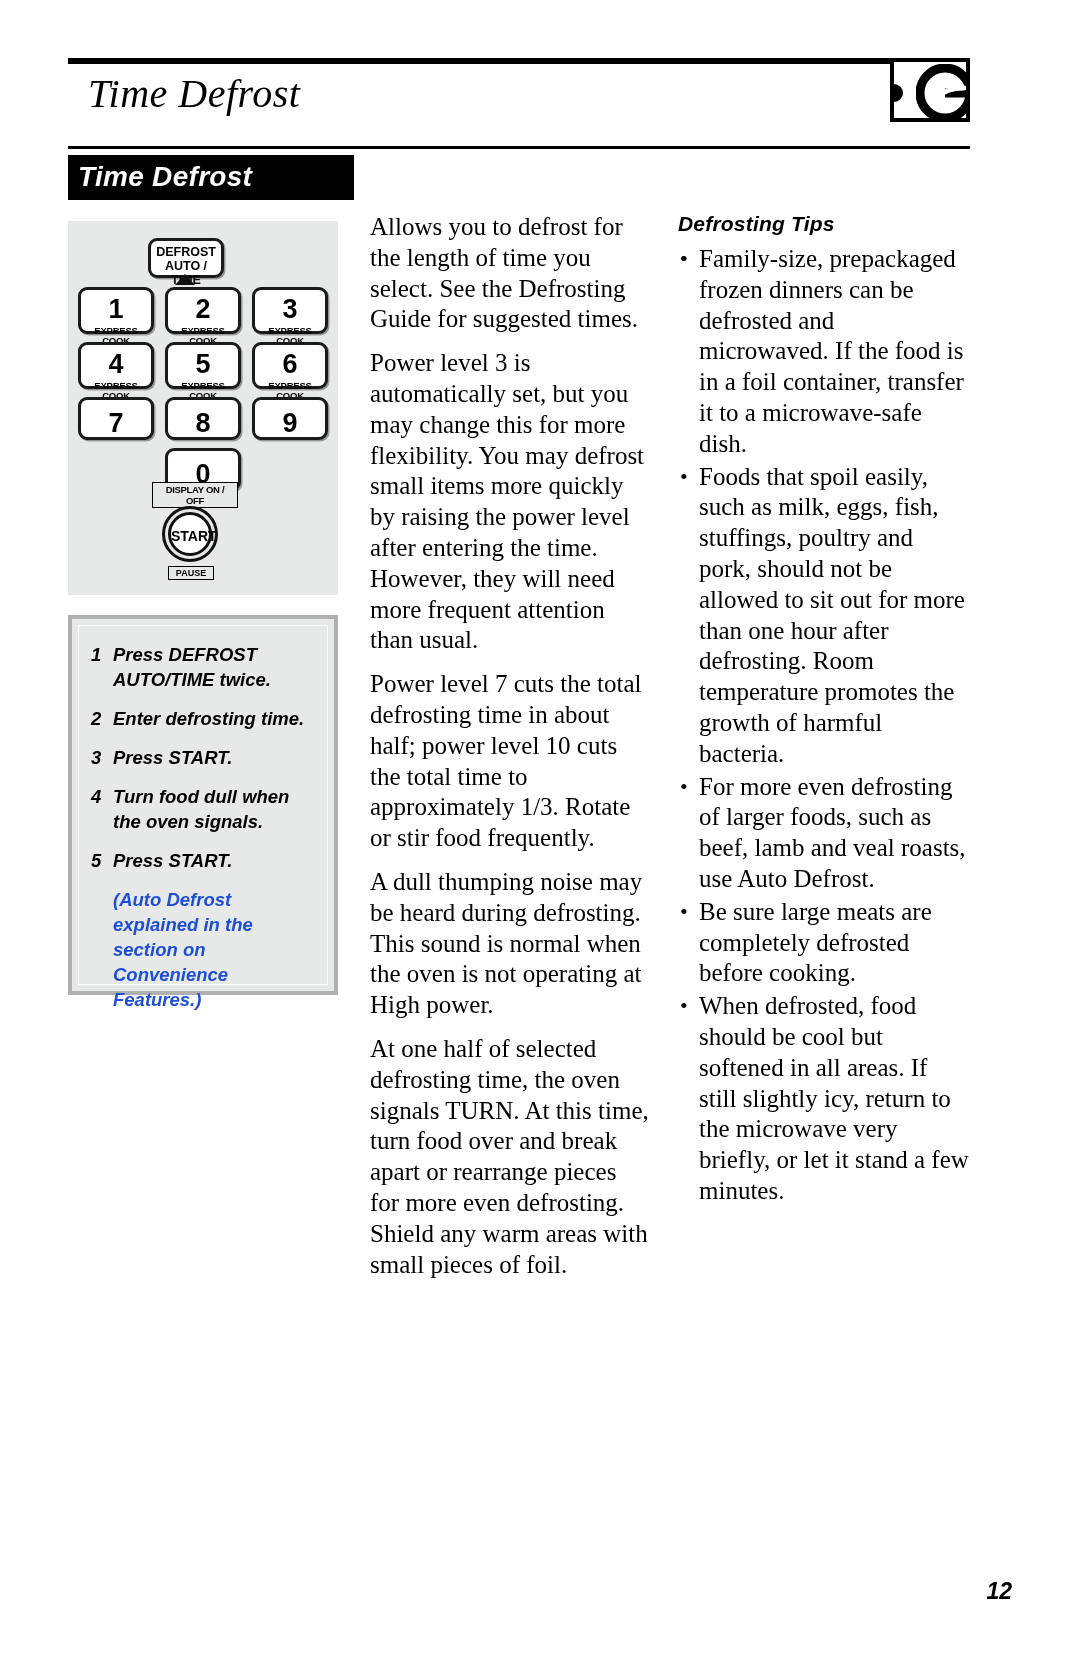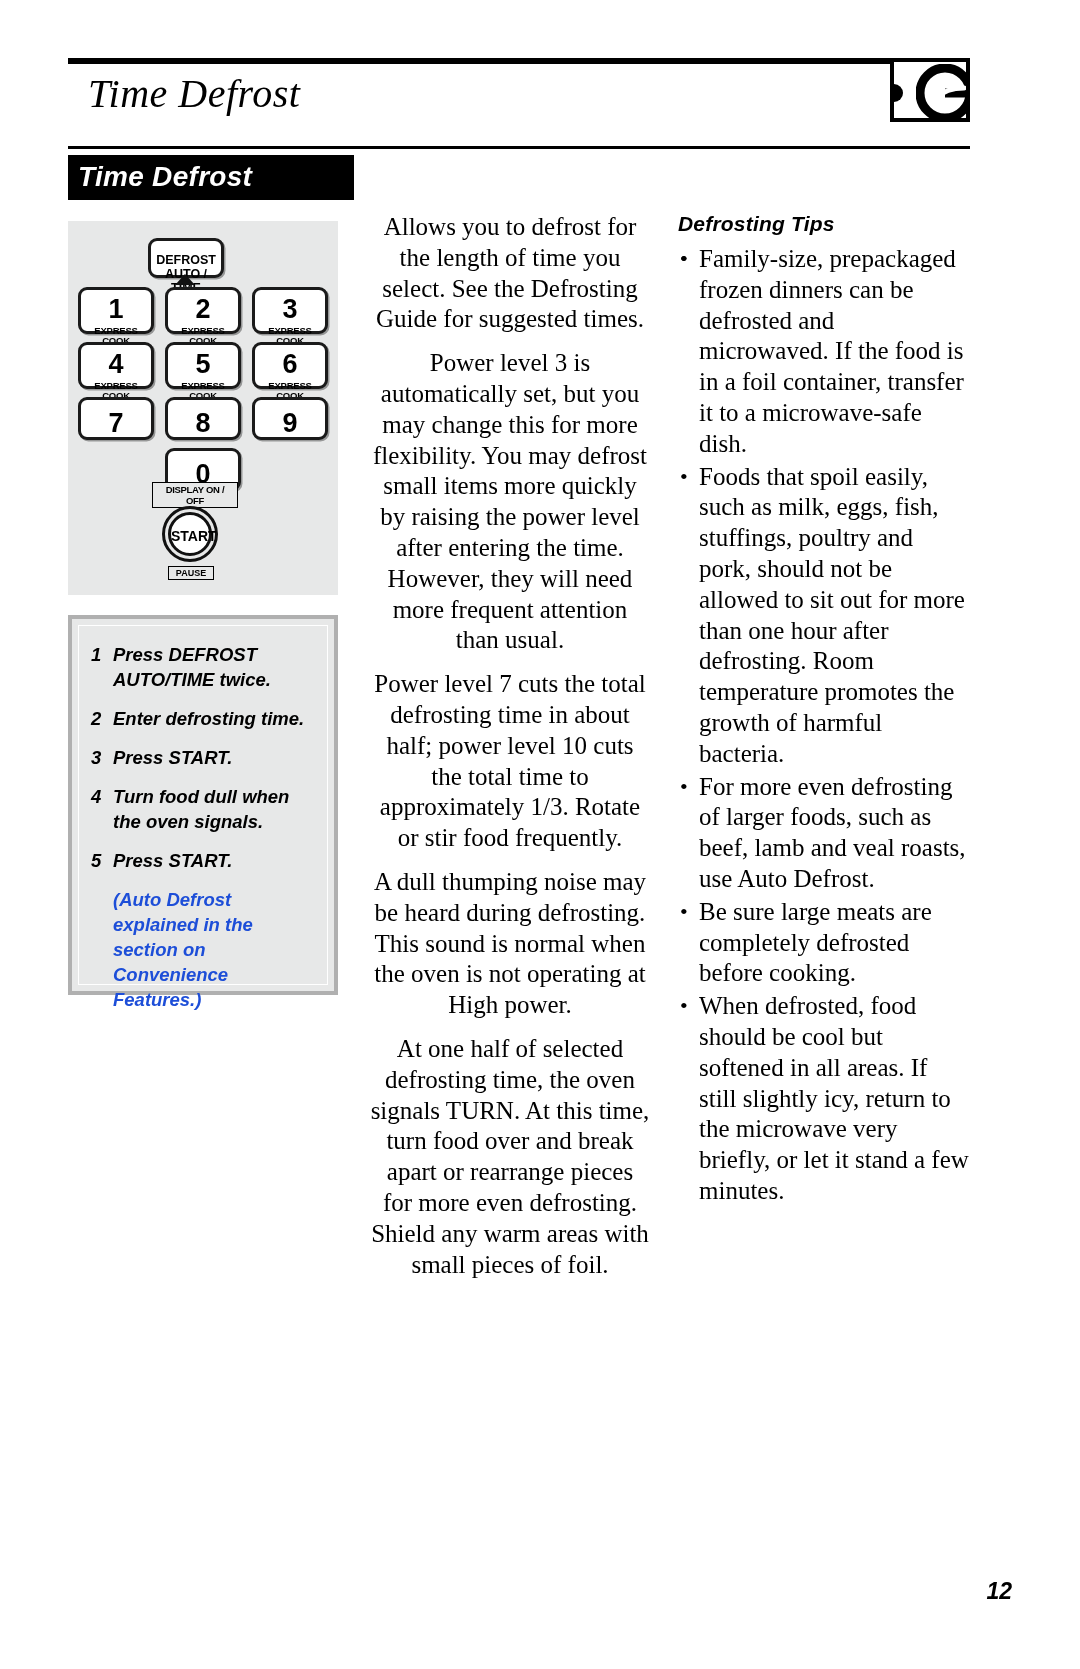--- a/index.html
+++ b/index.html
@@ -137,21 +137,21 @@
     height: 40px;
     background: #fff;
     border: 3px solid #1a1a1a;
     border-radius: 9px;
     box-sizing: border-box;
     font-family: "Liberation Sans", sans-serif;
     font-weight: bold;
     font-size: 12.5px;
     line-height: 14px;
     text-align: center;
-    padding-top: 12px;
+    padding-top: 4px;
     color: #000;
     box-shadow: 1.5px 1.5px 0 rgba(0,0,0,0.35);
   }
   .defrost-pointer {
     position: absolute;
     left: 107px;
     top: 53px;
     width: 0;
     height: 0;
     border-left: 10px solid transparent;
@@ -274,21 +274,21 @@
     left: 678px;
     top: 212px;
     width: 292px;
   }
   .body-p {
     font-family: "Liberation Serif", serif;
     font-size: 25px;
     line-height: 30.8px;
     color: #000;
     margin: 0 0 13px 0;
-    text-align: center;
+    text-align: left;
   }
   .tips-title {
     font-family: "Liberation Sans", sans-serif;
     font-weight: bold;
     font-style: italic;
     font-size: 21px;
     color: #000;
     margin: 0 0 8px 0;
     letter-spacing: 0.2px;
   }

